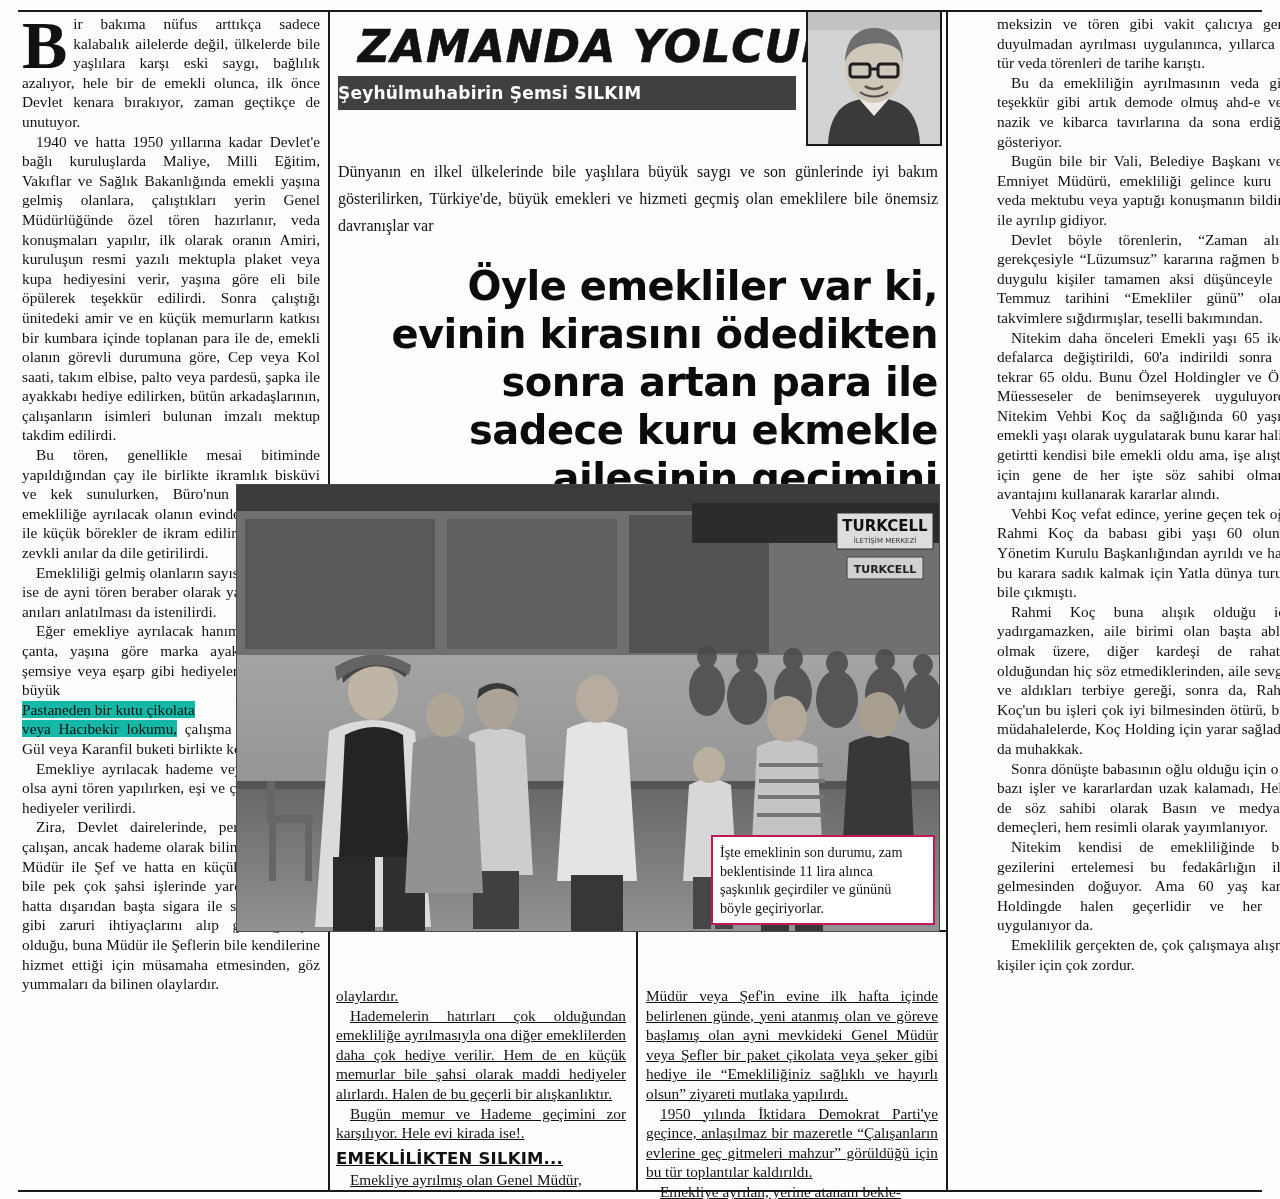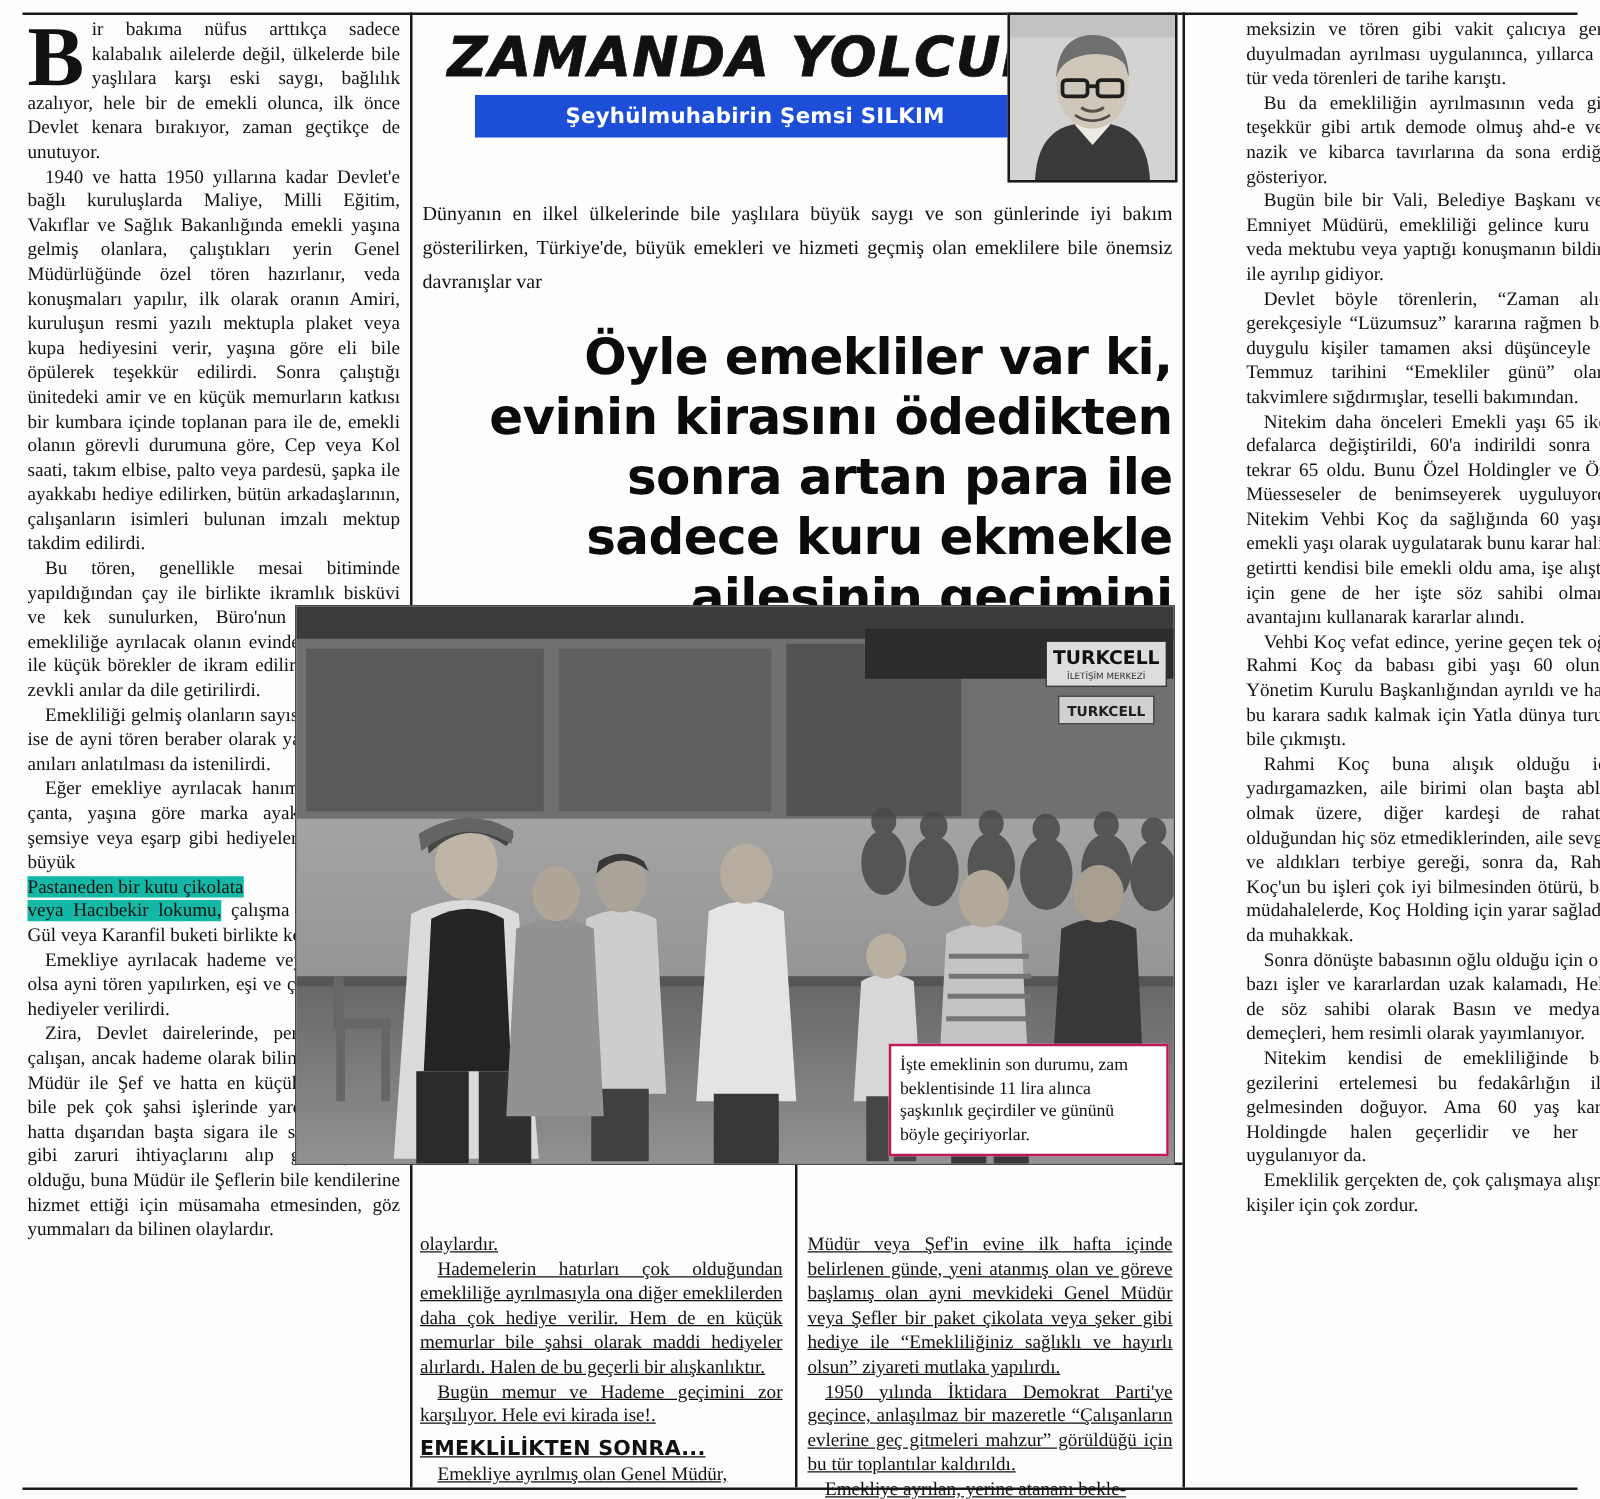--- a/index.html
+++ b/index.html
@@ -69,29 +69,27 @@
     font-weight:bold;
     font-style:italic;
     font-size:44px;
     letter-spacing:1px;
     color:#111;
     line-height:54px;
     margin:6px 0 2px 20px;
     -webkit-text-stroke:0.6px #111;
   }
   .byline-bar{
-    background:#1d4ed8;
+    background:#404040;
     color:#fff;
     font-family:"DejaVu Sans", sans-serif;
     font-weight:bold;
     font-size:17px;
     padding:7px 10px 7px 0;
-    text-align:center;
     width:448px;
-    margin-left:42px;
     letter-spacing:0.2px;
   }
   .portrait{
     position:absolute;
     left:806px;top:10px;
     width:132px;height:132px;
     border:2px solid #1a1a1a;
     background:#cfcfcf;
     overflow:hidden;
   }
@@ -311,21 +309,21 @@
 
       <rect width="702" height="446" fill="#000" opacity="0.05"></rect>
     </svg>
     <div class="caption">İşte emeklinin son durumu, zam beklentisinde 11 lira alınca şaşkınlık geçirdiler ve gününü böyle geçiriyorlar.</div>
   </div>
 
   <div class="bot-col bot1 col-text">
     <p class="noindent">olaylardır.</p>
     <p>Hademelerin hatırları çok olduğundan emekliliğe ayrılmasıyla ona diğer emeklilerden daha çok hediye verilir. Hem de en küçük memurlar bile şahsi olarak maddi hediyeler alırlardı. Halen de bu geçerli bir alışkanlıktır.</p>
     <p>Bugün memur ve Hademe geçimini zor karşılıyor. Hele evi kirada ise!.</p>
-    <div class="sub-head">EMEKLİLİKTEN SONRA...</div>
+    <div class="sub-head">EMEKLİLİKTEN SILKIM...</div>
     <p>Emekliye ayrılmış olan Genel Müdür,</p>
   </div>
 
   <div class="bot-col bot2 col-text">
     <p class="noindent">Müdür veya Şef'in evine ilk hafta içinde belirlenen günde, yeni atanmış olan ve göreve başlamış olan ayni mevkideki Genel Müdür veya Şefler bir paket çikolata veya şeker gibi hediye ile “Emekliliğiniz sağlıklı ve hayırlı olsun” ziyareti mutlaka yapılırdı.</p>
     <p>1950 yılında İktidara Demokrat Parti'ye geçince, anlaşılmaz bir mazeretle “Çalışanların evlerine geç gitmeleri mahzur” görüldüğü için bu tür toplantılar kaldırıldı.</p>
     <p>Emekliye ayrılan, yerine atananı bekle-</p>
   </div>
 
   <div class="right-col col-text">

